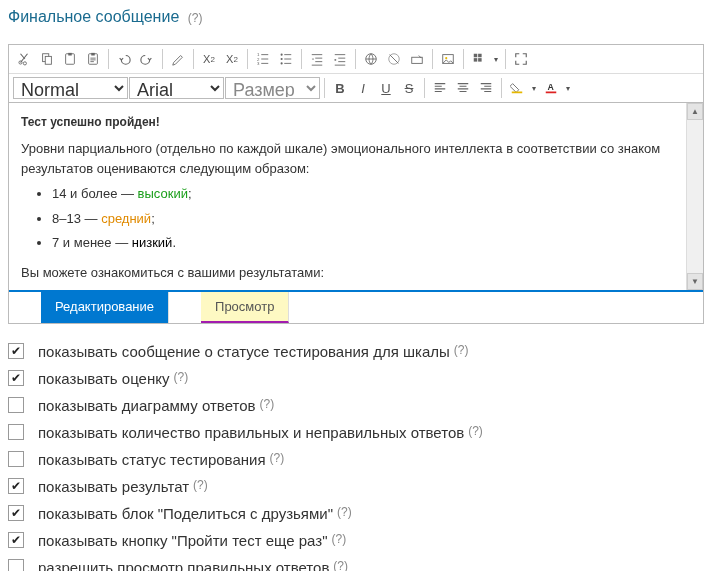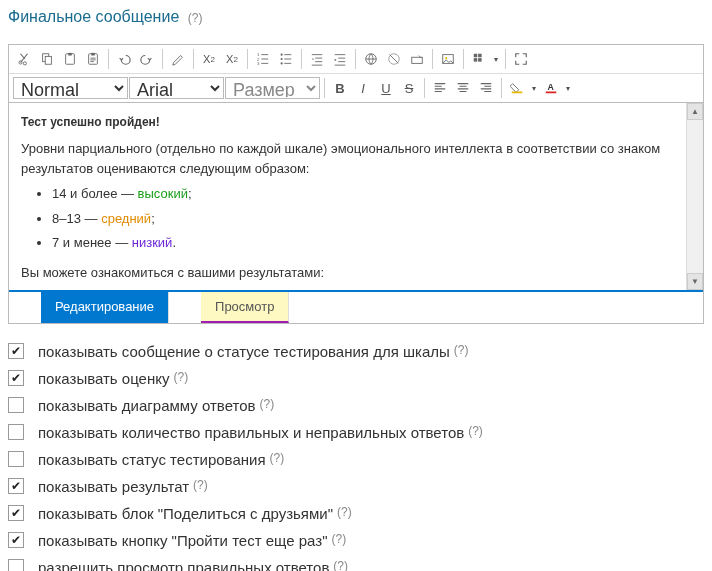--- a/index.html
+++ b/index.html
@@ -35,21 +35,21 @@
   .content-wrap { display: flex; border-bottom: 2px solid #0078d0; }
   .content {
     flex: 1; padding: 8px 12px; font-size: 13px; line-height: 1.5;
     min-height: 150px;
   }
   .content h3 { margin: 2px 0 8px 0; font-size: 12px; font-weight: bold; }
   .content ul { margin: 6px 0 10px 0; padding-left: 26px; }
   .content ul li { margin: 5px; }
   .lv-high { color: #1a9e1a; }
   .lv-mid { color: #e08a00; }
-  .lv-low { color: #6d28d9; }
+  .lv-low { color: #000000; }
   .scrollbar { width: 17px; background: #f0f0f0; border-left: 1px solid #ddd; display: flex; flex-direction: column; }
   .sbtn { height: 17px; background: #e4e4e4; border: 1px solid #ccc; display:flex;align-items:center;justify-content:center;font-size:8px;color:#666; }
   .strack { flex:1; background:#f0f0f0; }
   .tabs { display: flex; background: #fff; }
   .tab {
     padding: 7px 14px; font-size: 13px; cursor: pointer;
     border-right: 1px solid #ddd;
     margin-left: 32px;
   }
   .tab.active { background: #0078d0; color: #fff; }

